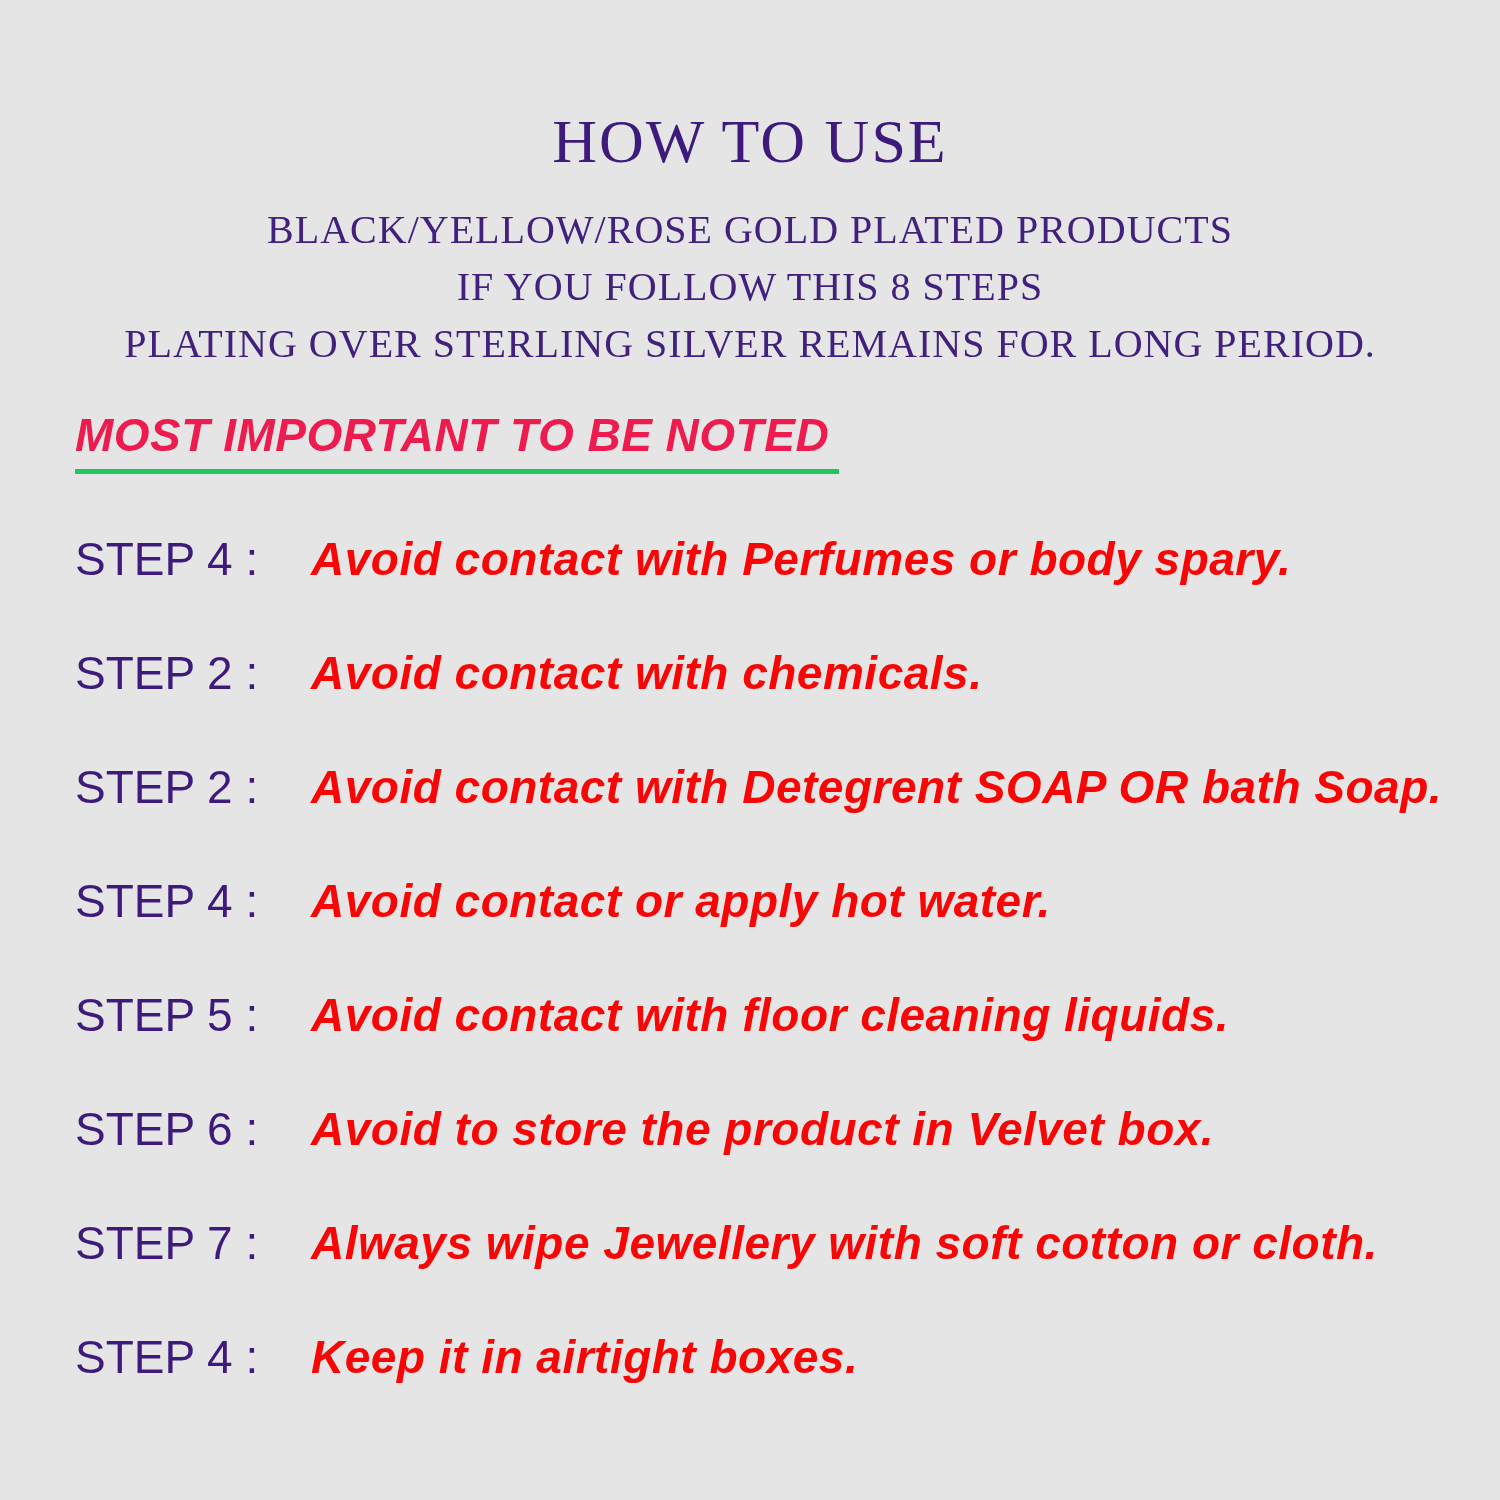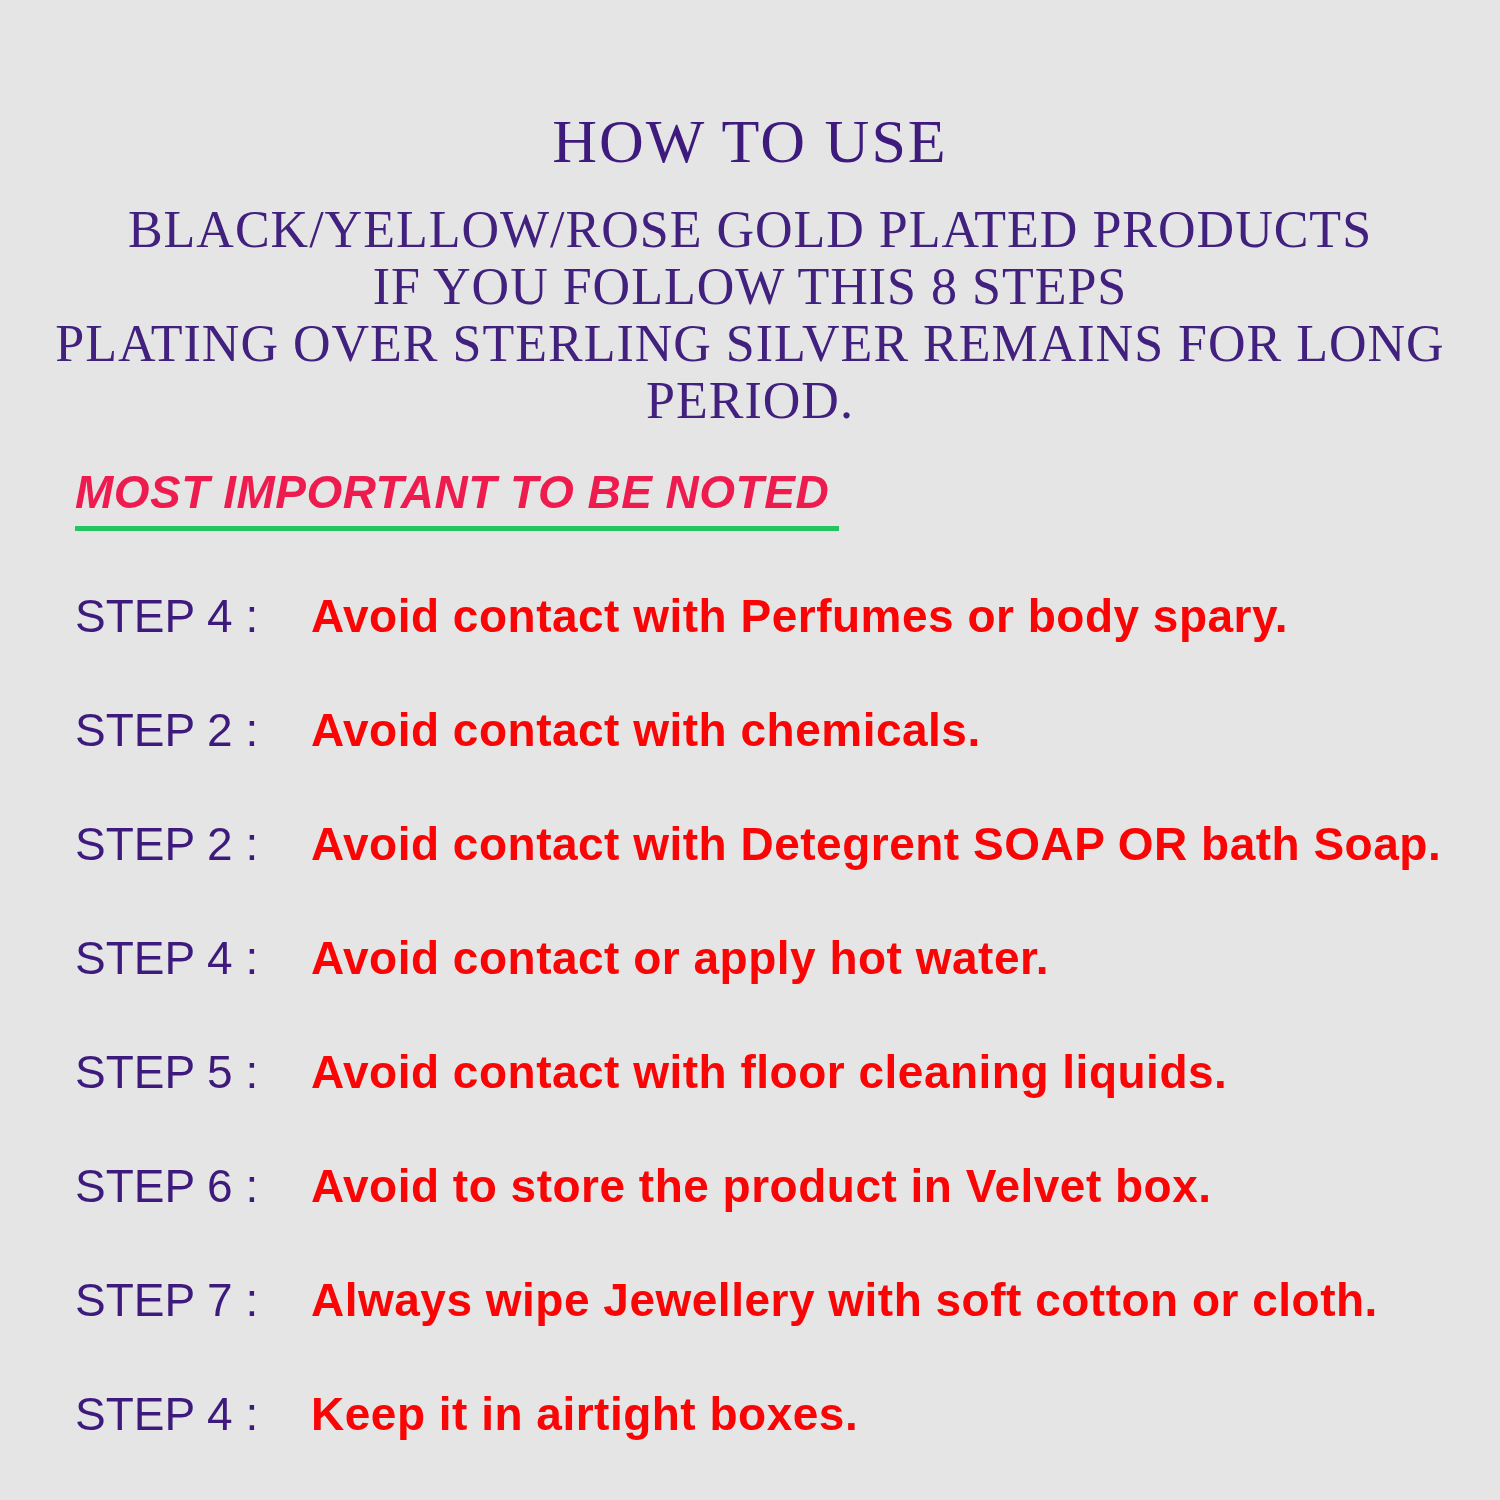--- a/index.html
+++ b/index.html
@@ -23,21 +23,21 @@
     font-size: 62px;
     line-height: 72px;
     color: #3d1a7c;
     letter-spacing: 2px;
   }
   .subtitle {
     margin-top: 24px;
     text-align: center;
     font-family: "Liberation Serif", serif;
     font-weight: 400;
-    font-size: 52px;
+    font-size: 40px;
     line-height: 57px;
     color: #41207e;
     letter-spacing: 1px;
   }
   .note-wrap {
     margin: 38px 0 0 75px;
   }
   .note {
     display: inline-block;
     font-family: "Liberation Sans", sans-serif;
@@ -66,20 +66,21 @@
     font-weight: 400;
     font-size: 46px;
     line-height: 54px;
     color: #3d1a7c;
   }
   .step-text {
     display: inline-block;
     vertical-align: top;
     font-family: "Liberation Sans", sans-serif;
     font-weight: 700;
+    font-style: italic;
     font-size: 46px;
     line-height: 54px;
     color: #fa0505;
     letter-spacing: 0.5px;
   }
 </style>
 </head>
 <body>
 
 <div class="page">

